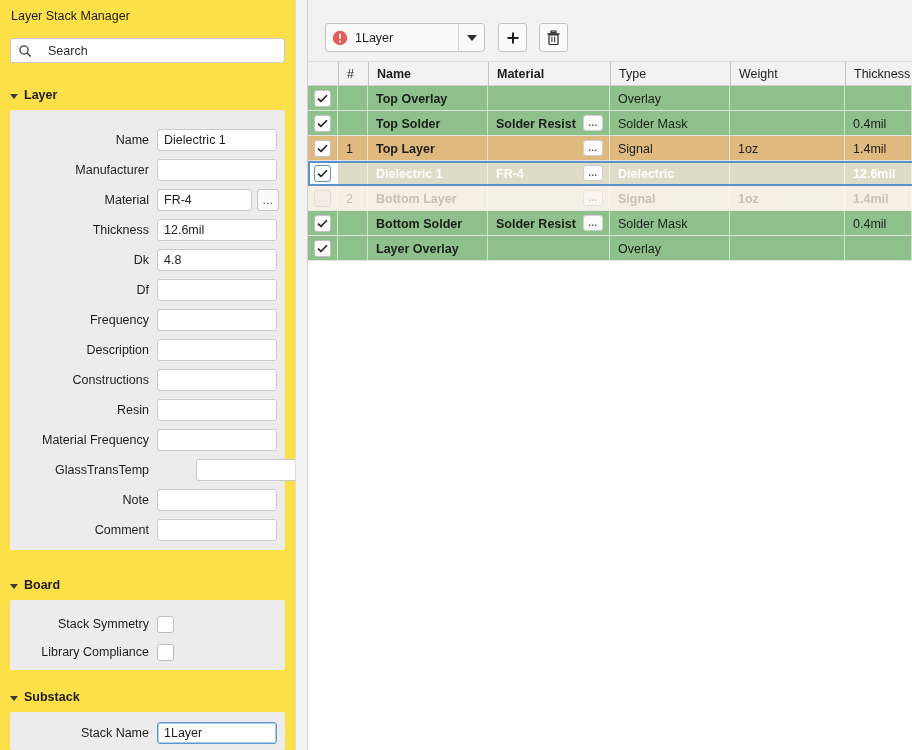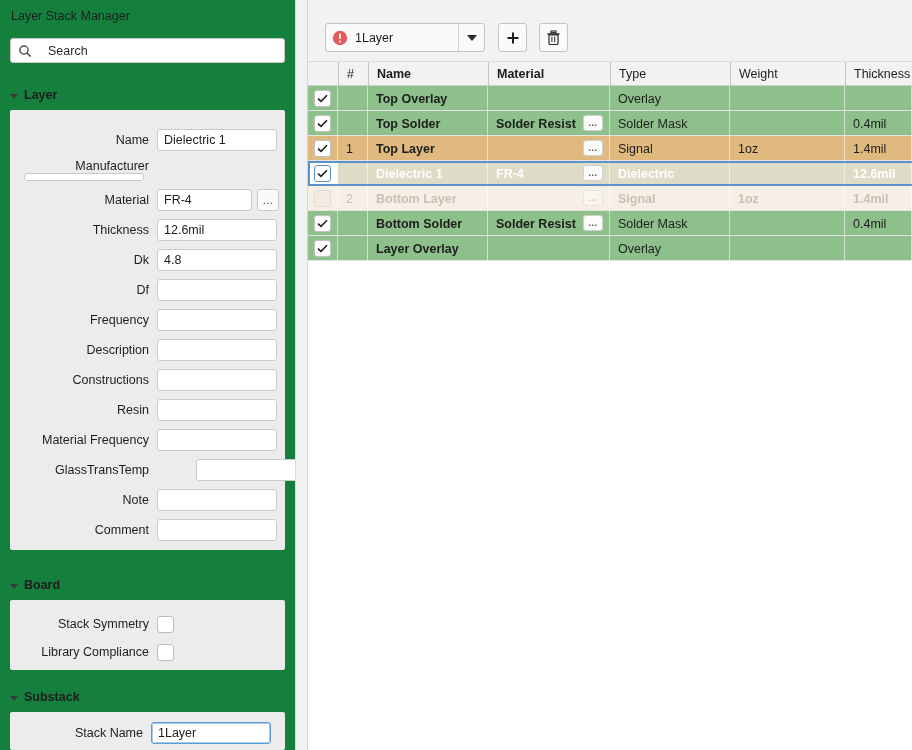--- a/index.html
+++ b/index.html
@@ -10,21 +10,21 @@
     background: #ffffff;
     font-family: "Liberation Sans", sans-serif;
     font-size: 12px;
     color: #1c1c1c;
   }
   .app { position: relative; width: 912px; height: 750px; display: flex; }
 
   
   .left-panel {
     width: 295px; height: 750px;
-    background: #15803d;
+    background: #fde047;
     position: relative;
     overflow: hidden;
     flex: 0 0 295px;
   }
   .panel-title {
     position: absolute; left: 11px; top: 9px;
     font-size: 12.5px; color: #1d1d1d;
   }
   .search-box {
     position: absolute; left: 10px; top: 38px;
@@ -252,21 +252,21 @@
     <div class="section-head" style="top:88px;">
       <span class="tri"></span>
       <span>Layer</span>
     </div>
     <div class="group-box" style="top:110px; width:275px; height:440px;"></div>
 
     <div class="field-row" style="left:10px; top:129px;">
       <span class="field-label">Name</span>
       <span class="field-input">Dielectric 1</span>
     </div>
-    <div class="field-row" style="left:10px; top:159px;flex-direction:column;">
+    <div class="field-row" style="left:10px; top:159px;">
       <span class="field-label">Manufacturer</span>
       <span class="field-input"></span>
     </div>
     <div class="field-row" style="left:10px; top:189px;">
       <span class="field-label">Material</span>
       <span class="field-input narrow">FR-4</span>
       <span class="ellipsis-btn">...</span>
     </div>
     <div class="field-row" style="left:10px; top:219px;">
       <span class="field-label">Thickness</span>
@@ -327,21 +327,21 @@
       <span class="field-label">Library Compliance</span>
       <span class="cb-square"></span>
     </div>
 
     <div class="section-head" style="top:690px;">
       <span class="tri"></span>
       <span>Substack</span>
     </div>
     <div class="group-box" style="top:712px; width:275px; height:38px;"></div>
 
-    <div class="field-row" style="left:4px; top:722px;">
+    <div class="field-row" style="left:10px; top:722px;">
       <span class="field-label">Stack Name</span>
       <span class="field-input focused">1Layer</span>
     </div>
   </div>
 
   <div class="splitter"></div>
 
   <div class="main-panel">
 
     <div class="toolbar">

